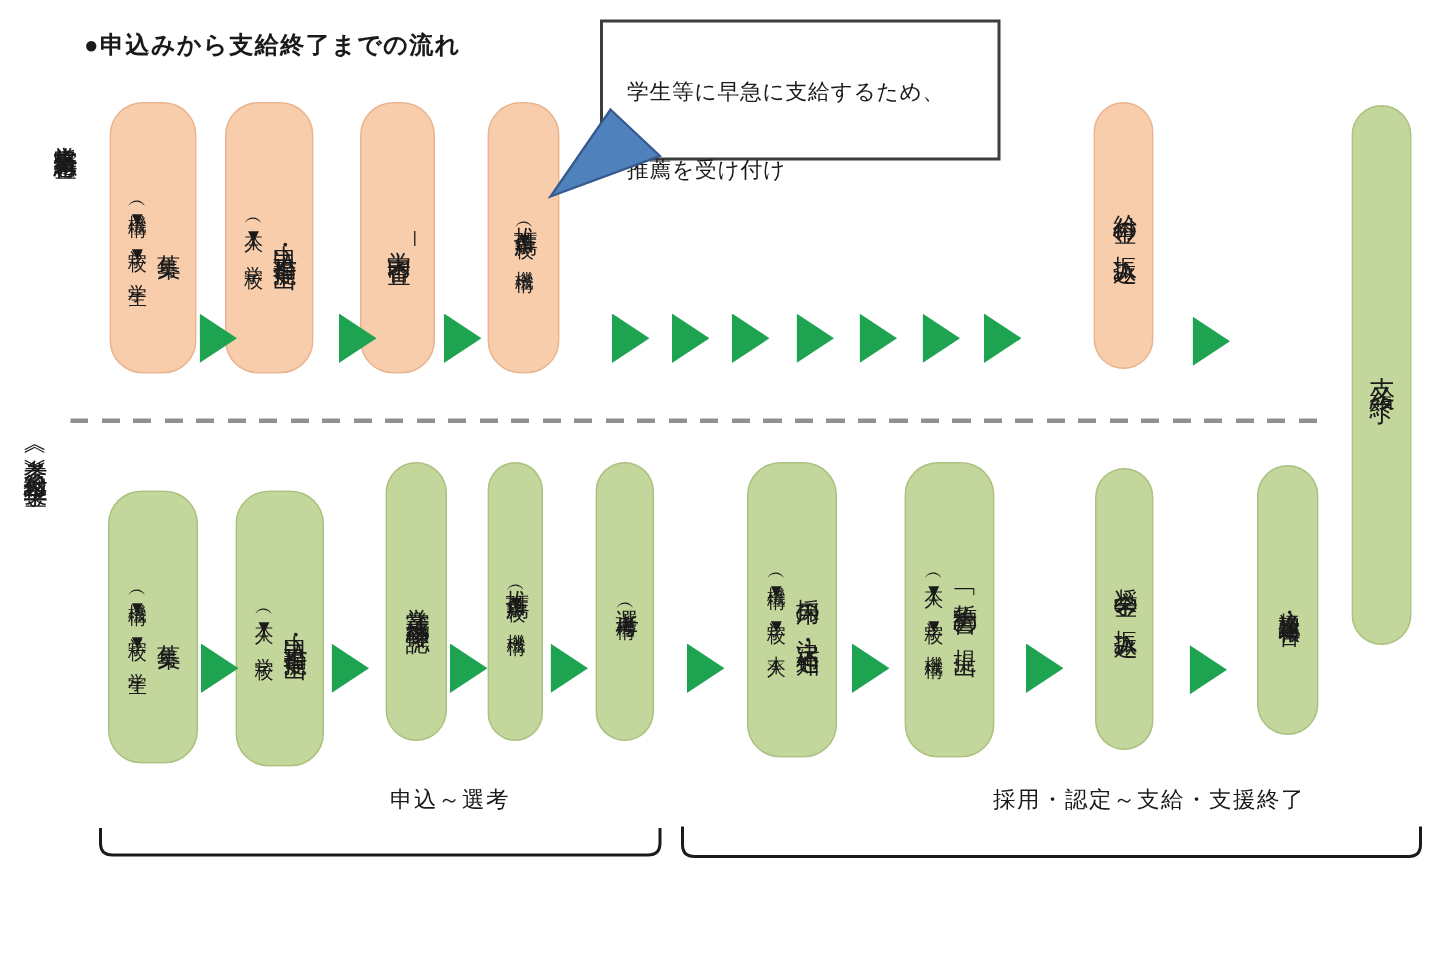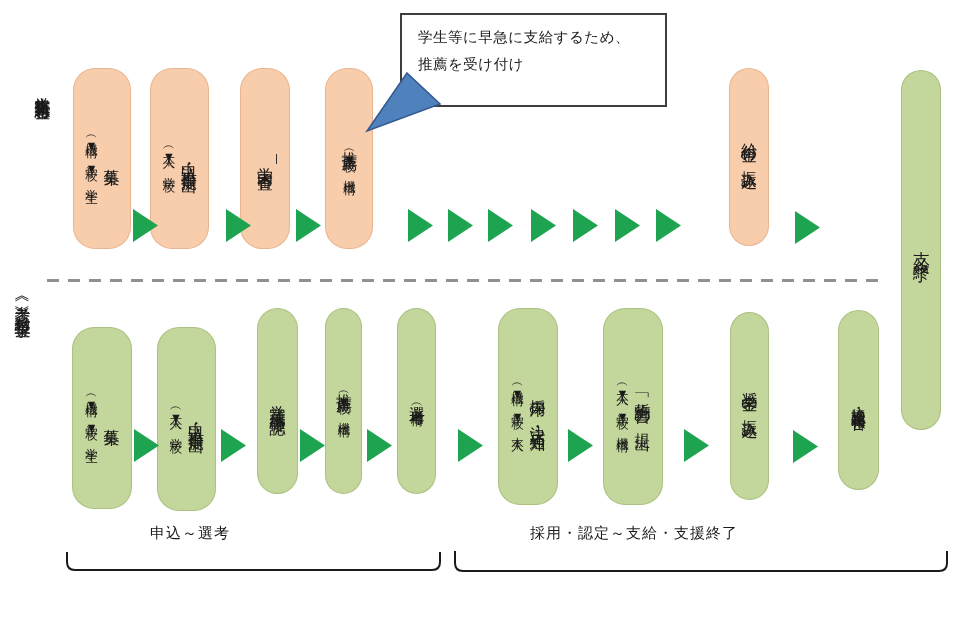--- a/index.html
+++ b/index.html
@@ -48,35 +48,36 @@
   .arrow{position:absolute;width:25px;height:33px;background:var(--arrow);
          clip-path:polygon(0 0,100% 50%,0 100%);}
 
   
   .divider{position:absolute;left:47px;top:279px;width:835px;height:3px;
            background:repeating-linear-gradient(90deg,var(--dash) 0 12px,transparent 12px 21px);}
 
   
   .callout{position:absolute;left:400px;top:13px;width:267px;height:94px;background:#fff;
            border:2px solid #3d3d3d;box-sizing:border-box;padding:9px 0 0 16px;z-index:5;}
-  .callout .line{font-size:14.5px;line-height:27px;letter-spacing:.5px;}
+  .callout .line{font-size:14.5px;line-height:27px;letter-spacing:.5px;margin-top:25px;}
 
   
   .overlay{position:absolute;left:0;top:0;z-index:6;pointer-events:none;}
 
   
-  .blabel{position:absolute;top:524px;font-size:15px;letter-spacing:1px;text-align:left;}
+  .blabel{position:absolute;top:524px;font-size:15px;letter-spacing:1px;text-align:right;}
   .bl1{left:150px;width:190px;}
   .bl2{left:530px;width:340px;}
 </style>
 </head>
 <body>
 
 <div class="canvas">
 
+  <div class="title">●申込みから支給終了までの流れ</div>
 
   <div class="vlabel vl1">学生支援緊急給付金</div>
   <div class="vlabel vl2">《参考》 給付型奨学金</div>
 
   <div class="divider"></div>
 
   <div class="box peach b11">
     <span class="col main">募集</span>
     <span class="col sub">（機構▼学校▼学生）</span>
   </div>

